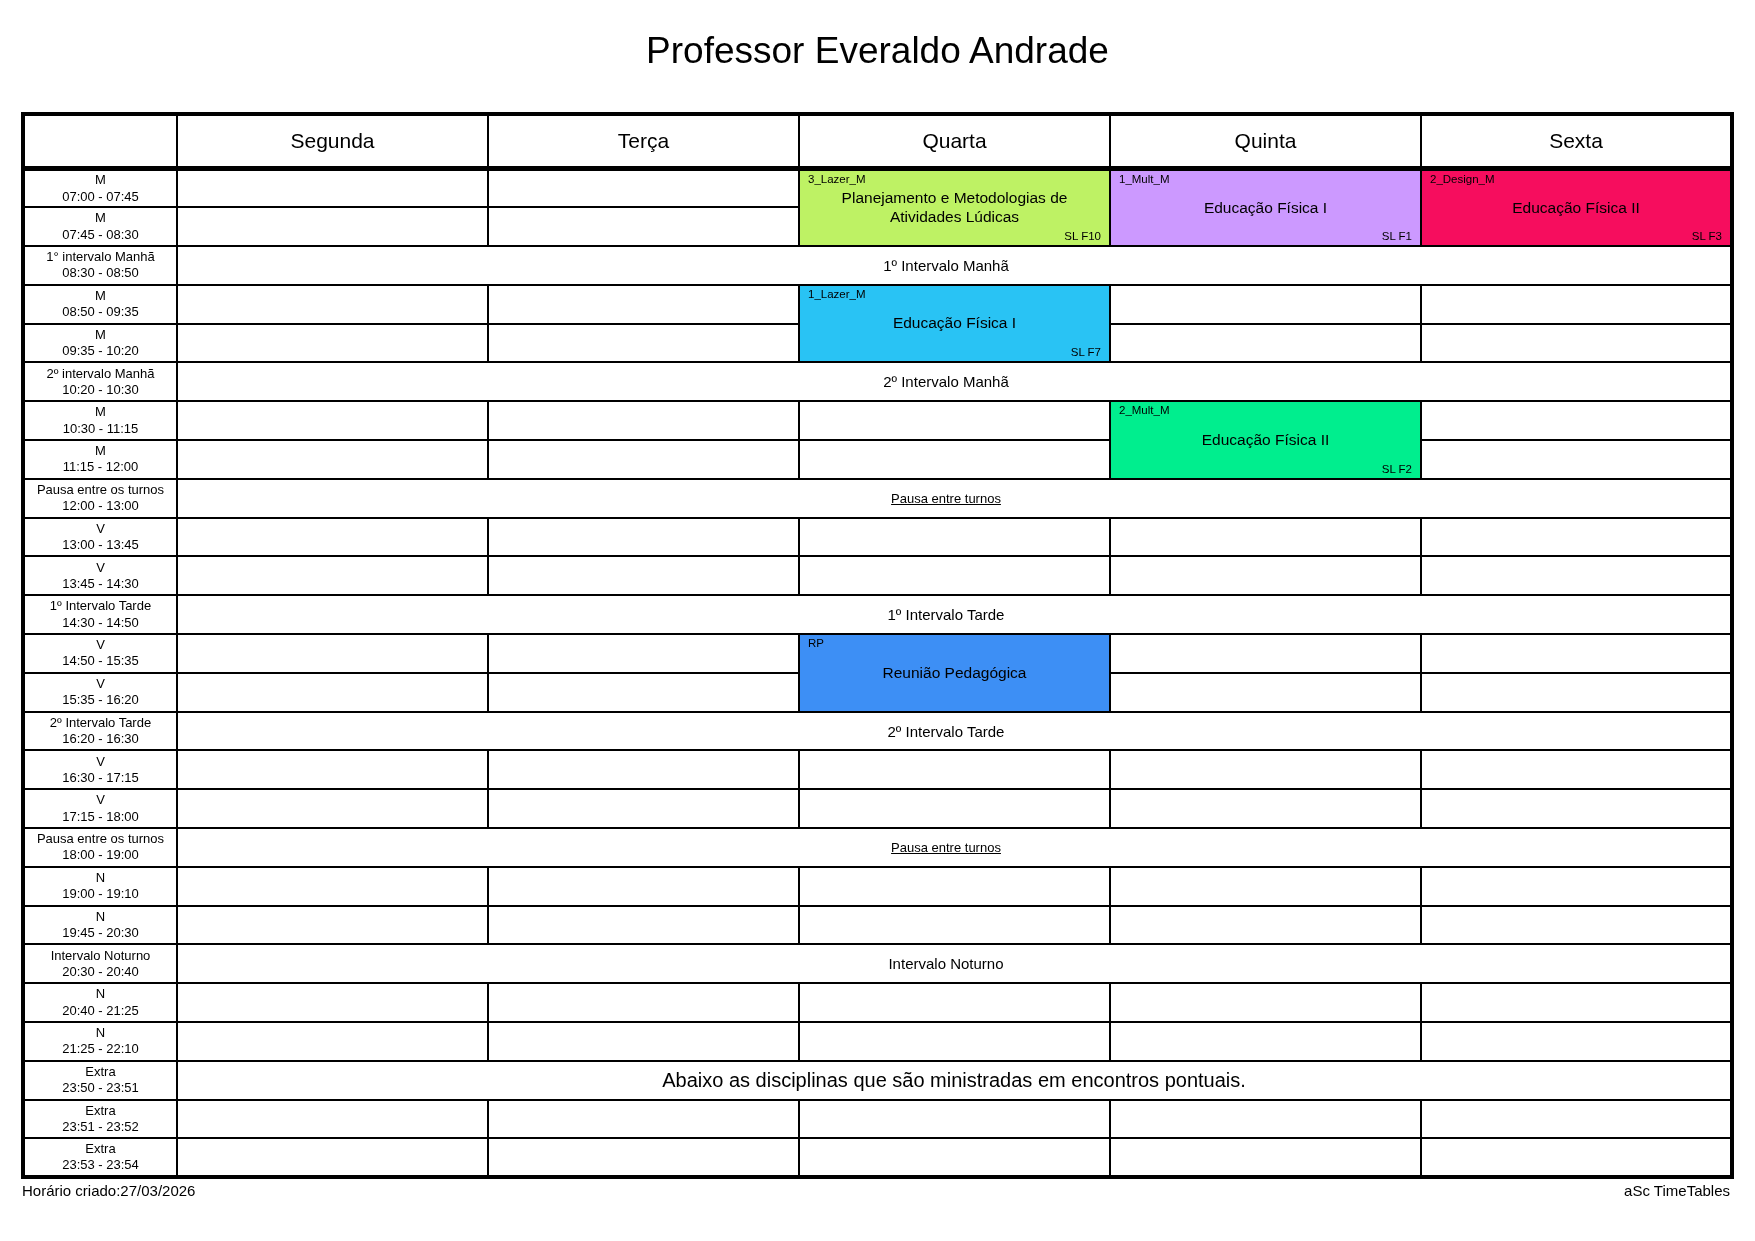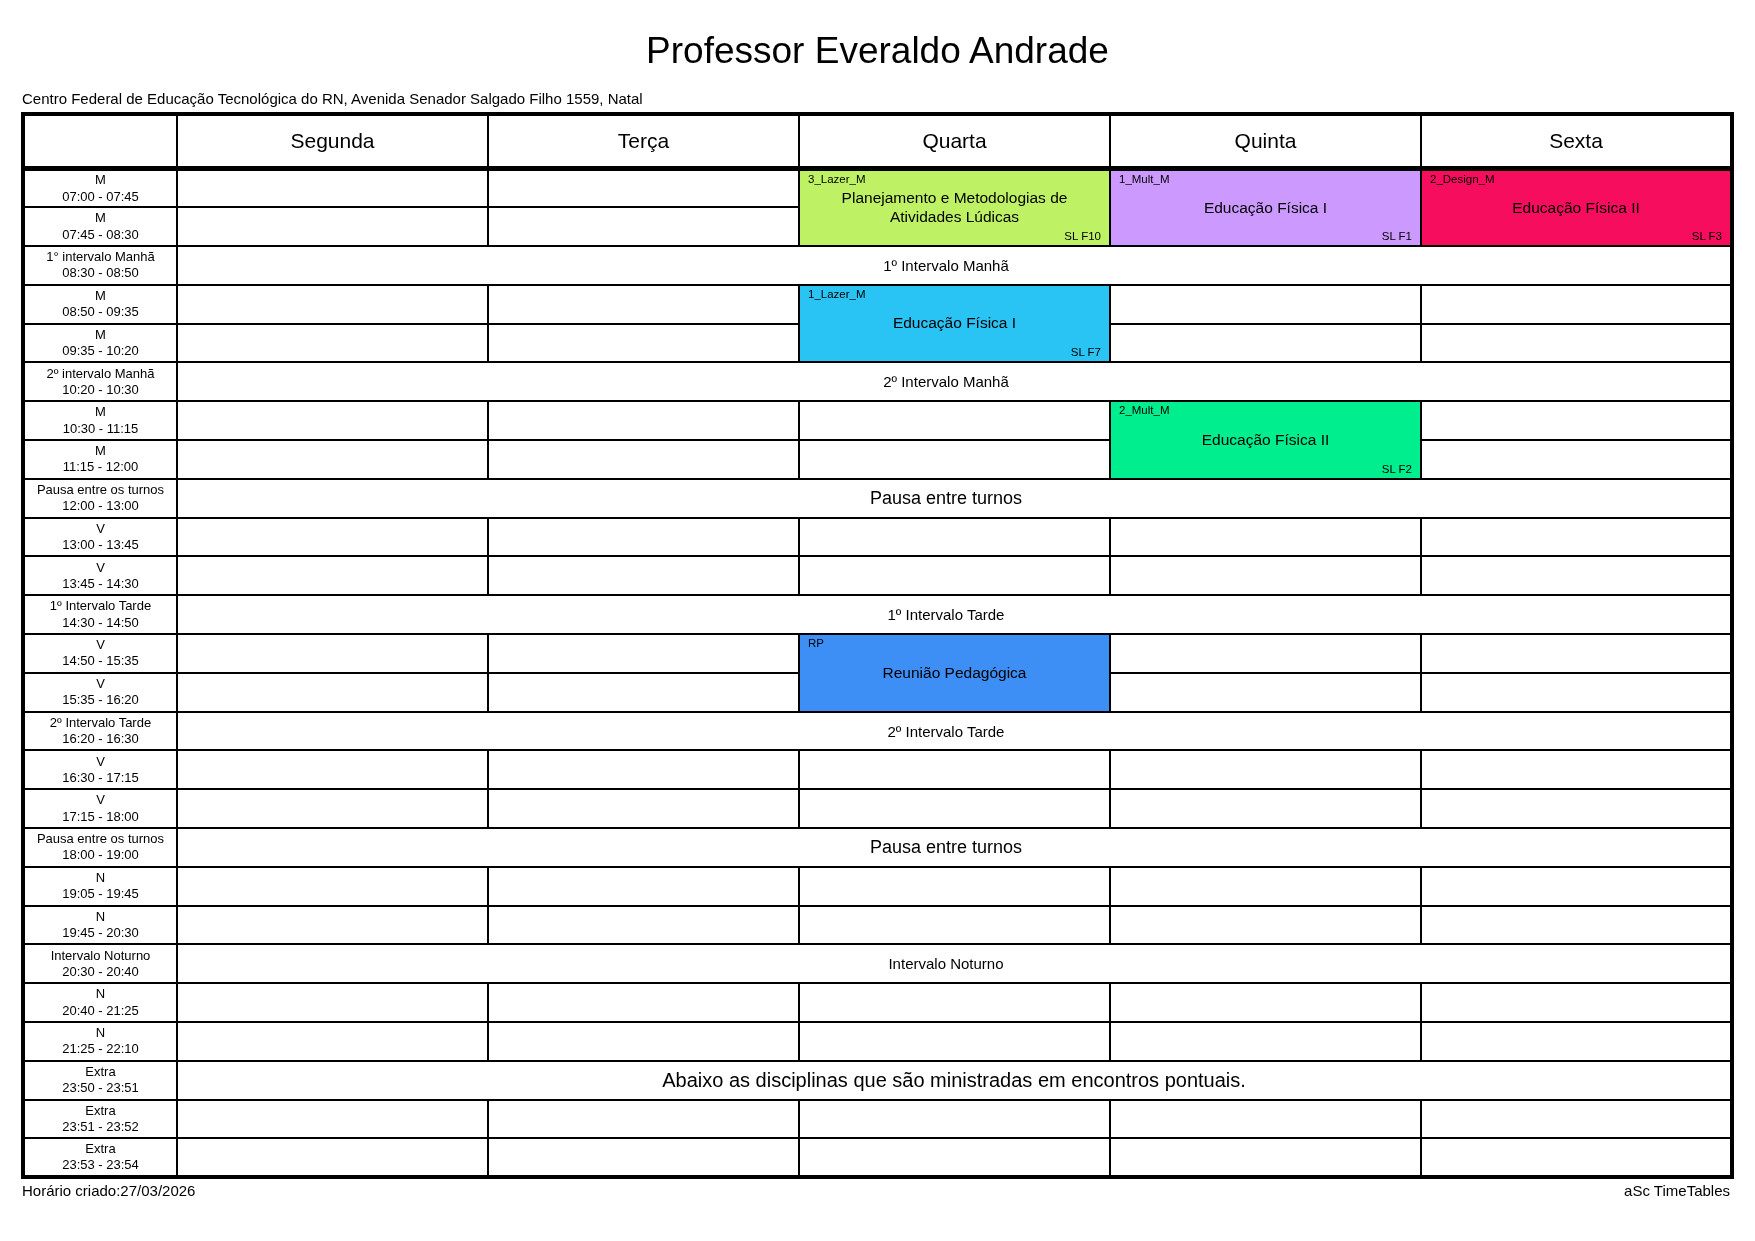--- a/index.html
+++ b/index.html
@@ -37,34 +37,33 @@
   }
   .block-group { position:absolute; top:2px; left:8px; font-size:11.5px; }
   .block-room  { position:absolute; bottom:3px; right:8px; font-size:11.5px; }
   .block-subject { display:block; line-height:1.2; }
 
   td.sep-cell { padding:0; }
   .sep { display:flex; align-items:center; padding:0 88px 0 72px;flex-direction:column; }
   .sep .dash { flex:1; border-top:2px dashed #000; height:0; }
   .sep .txt { padding:0 12px; font-size:15px; white-space:nowrap; }
   .sep.dots .dash { border-top:4px dotted #000; }
-  .sep.dots .txt { font-size:18px; }
+  .sep.dots .txt { font-size:13px;text-decoration:underline; }
 
   td.note-cell { text-align:center; font-size:20px; vertical-align:middle; }
 
   .footer-left  { position:absolute; left:22px;  top:1182px; font-size:15px; }
   .footer-right { position:absolute; right:25px; top:1182px; font-size:15px; }
 </style>
 </head>
 <body>
 
 <div id="page">
 
   <div class="title">Professor Everaldo Andrade</div>
-  <div class="subtitle">Centro Federal de Educação Tecnológica do RN, Avenida Senador Salgado Filho 1559, Natal</div>
 
   <table class="tt">
     <colgroup>
       <col class="c-time">
         <col class="c-day">
         <col class="c-day">
         <col class="c-day">
         <col class="c-day">
         <col class="c-day">
     </colgroup>
@@ -321,21 +320,21 @@
               <span class="dash"></span>
               <span class="txt">Pausa entre turnos</span>
               <span class="dash"></span>
             </div>
       </td>
     </tr>
 
     <tr class="r">
       <td class="time">
         <div>N</div>
-        <div>19:05 - 19:45</div>
+        <div>19:00 - 19:10</div>
       </td>
       <td class="slot"></td>
       <td class="slot"></td>
       <td class="slot"></td>
       <td class="slot"></td>
       <td class="slot"></td>
     </tr>
 
     <tr class="r">
       <td class="time">

